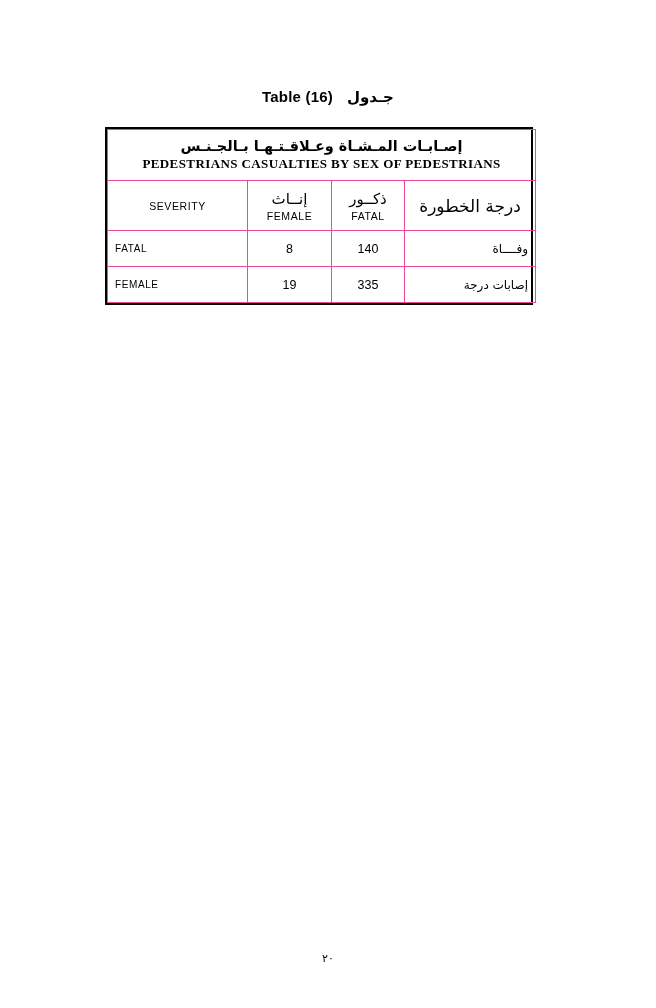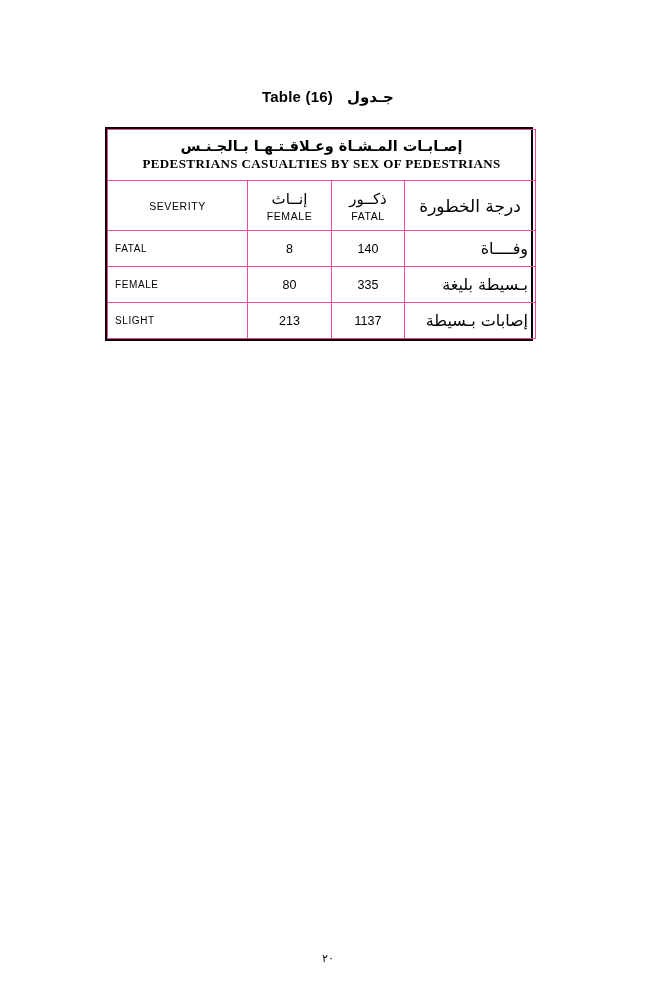--- a/index.html
+++ b/index.html
@@ -131,21 +131,21 @@
   }
   td.c-num {
     text-align: center;
     font-size: 12.5px;
     font-family: "Liberation Sans", sans-serif;
   }
   td.c-ar {
     text-align: right;
     padding-right: 12px;
     font-family: "DejaVu Sans", sans-serif;
-    font-size: 16px;
+    font-size: 12px;
     letter-spacing: 0.4px;
     direction: rtl;
   }
 
   
   col.w-sev { width: 140px; }
   col.w-fem { width: 84px; }
   col.w-mal { width: 73px; }
   col.w-ar  { width: 131px; }
 
@@ -204,29 +204,23 @@
       </thead>
       <tbody>
         <tr>
           <td class="c-sev">FATAL</td>
           <td class="c-num">8</td>
           <td class="c-num">140</td>
           <td class="c-ar">وفــــاة</td>
         </tr>
         <tr>
           <td class="c-sev">FEMALE</td>
-          <td class="c-num">80</td>
+          <td class="c-num">19</td>
           <td class="c-num">335</td>
-          <td class="c-ar">بـسيطة بليغة</td>
-        </tr>
-        <tr>
-          <td class="c-sev">SLIGHT</td>
-          <td class="c-num">213</td>
-          <td class="c-num">1137</td>
-          <td class="c-ar">إصابات بـسيطة</td>
+          <td class="c-ar">إصابات درجة</td>
         </tr>
       </tbody>
     </table>
   </div>
 
   <div class="page-number">٢٠</div>
 
 </div>
 
 </body></html>

